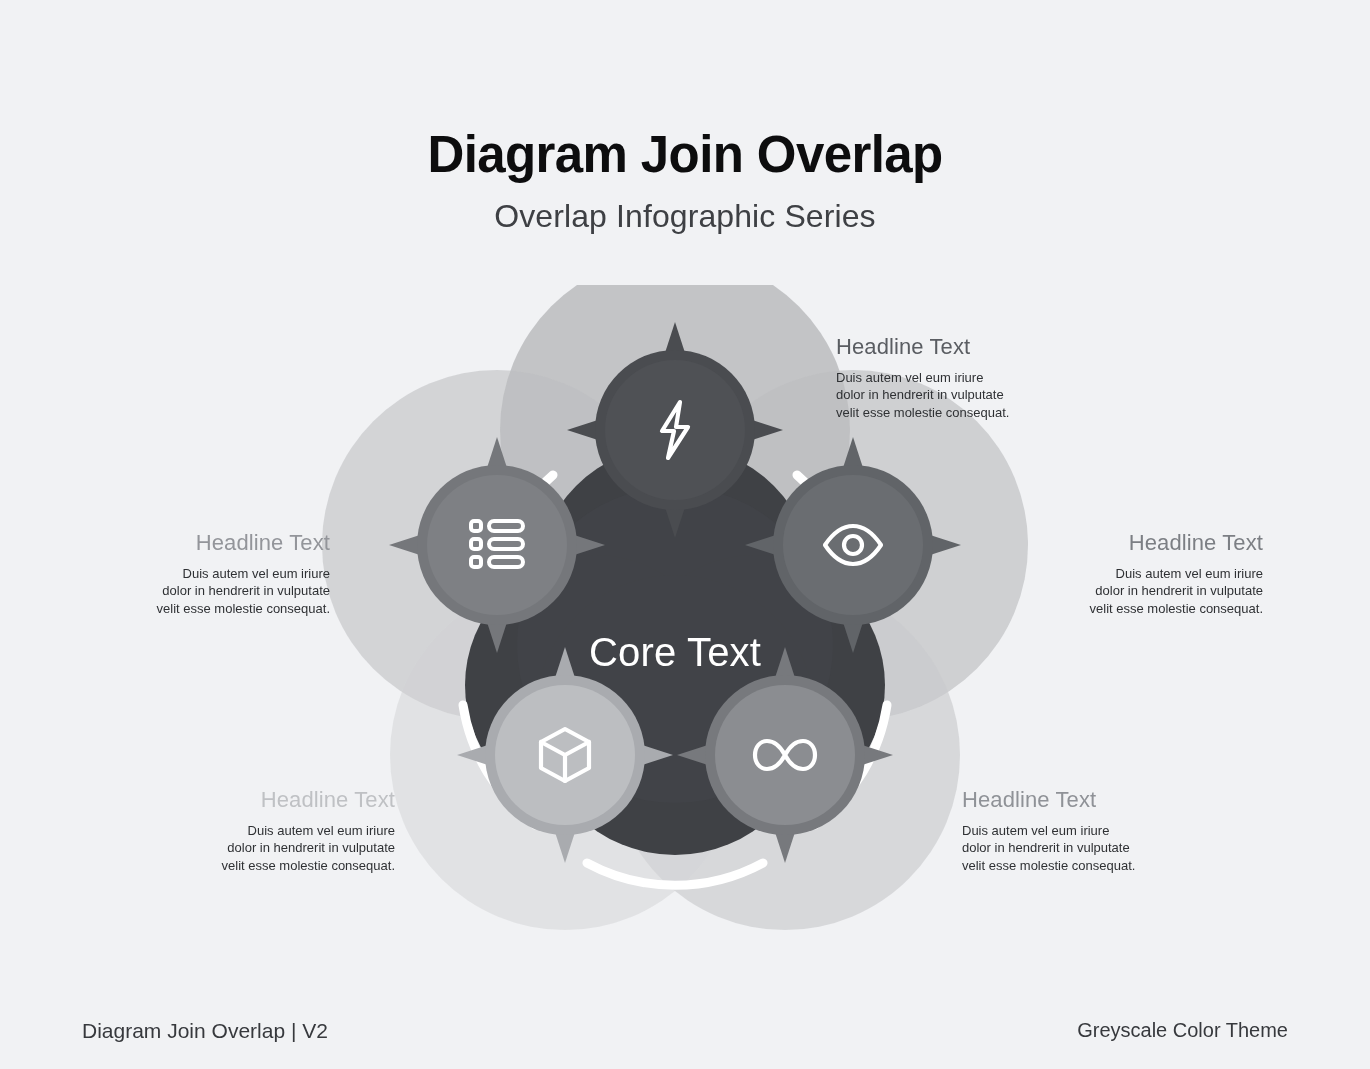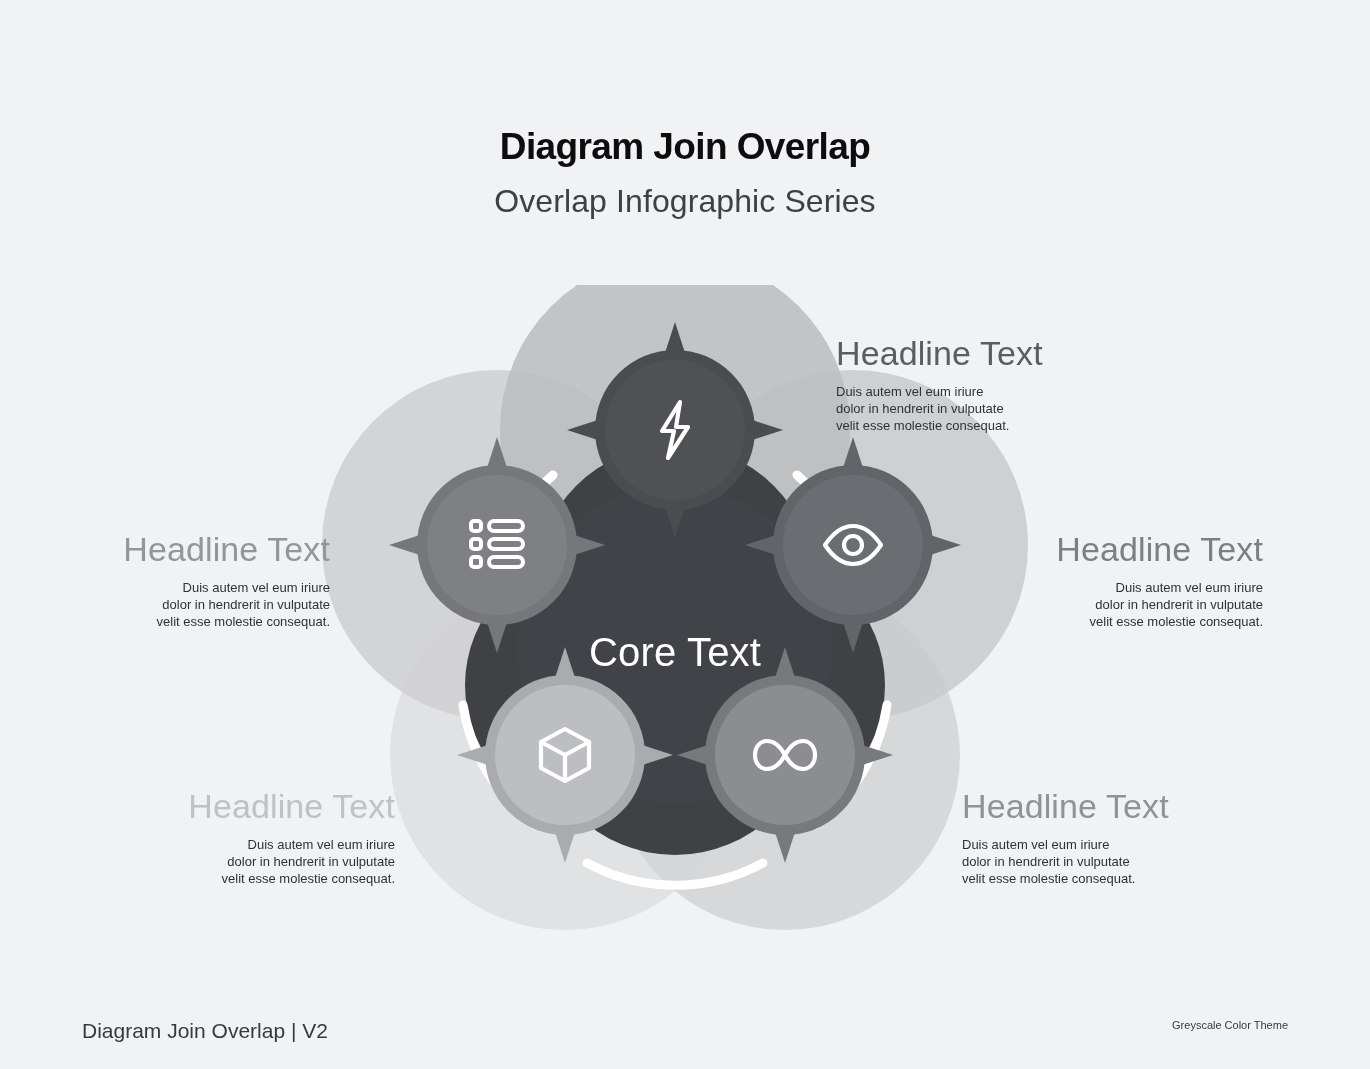--- a/index.html
+++ b/index.html
@@ -15,21 +15,21 @@
     width:1370px; height:1069px;
     background:#f1f2f4;
   }
 
   
   .header{
     position:absolute; top:128px; left:0; width:1370px;
     text-align:center;
   }
   .title{
-    font-size:37px;
+    font-size:51px;
     font-weight:bold;
     letter-spacing:-0.6px;
     color:#0d0d0e;
     line-height:1.05;
   }
   .subtitle{
     margin-top:16px;
     font-size:32px;
     font-weight:400;
     color:#3e4044;
@@ -59,21 +59,21 @@
     white-space:nowrap;
     letter-spacing:0.2px;
   }
 
   
   .txt{
     position:absolute;
     width:300px;
   }
   .txt .hl{
-    font-size:34px;
+    font-size:22px;
     line-height:1.15;
     margin-bottom:10px;
     letter-spacing:0.1px;
   }
   .txt .body{
     font-size:13px;
     line-height:1.32;
     color:#2f3134;
   }
 
@@ -88,21 +88,21 @@
     position:absolute;
     bottom:28px; left:0; width:1370px;
     height:22px;
   }
   .footer .left{
     position:absolute; left:82px; top:0;
     font-size:21px; color:#37393d;
   }
   .footer .right{
     position:absolute; right:82px; top:0;
-    font-size:11px; color:#37393d;
+    font-size:20px; color:#37393d;
   }
 </style>
 </head>
 <body>
 
 <div id="page">
 
   <div class="header">
     <div class="title">Diagram Join Overlap</div>
     <div class="subtitle">Overlap Infographic Series</div>

